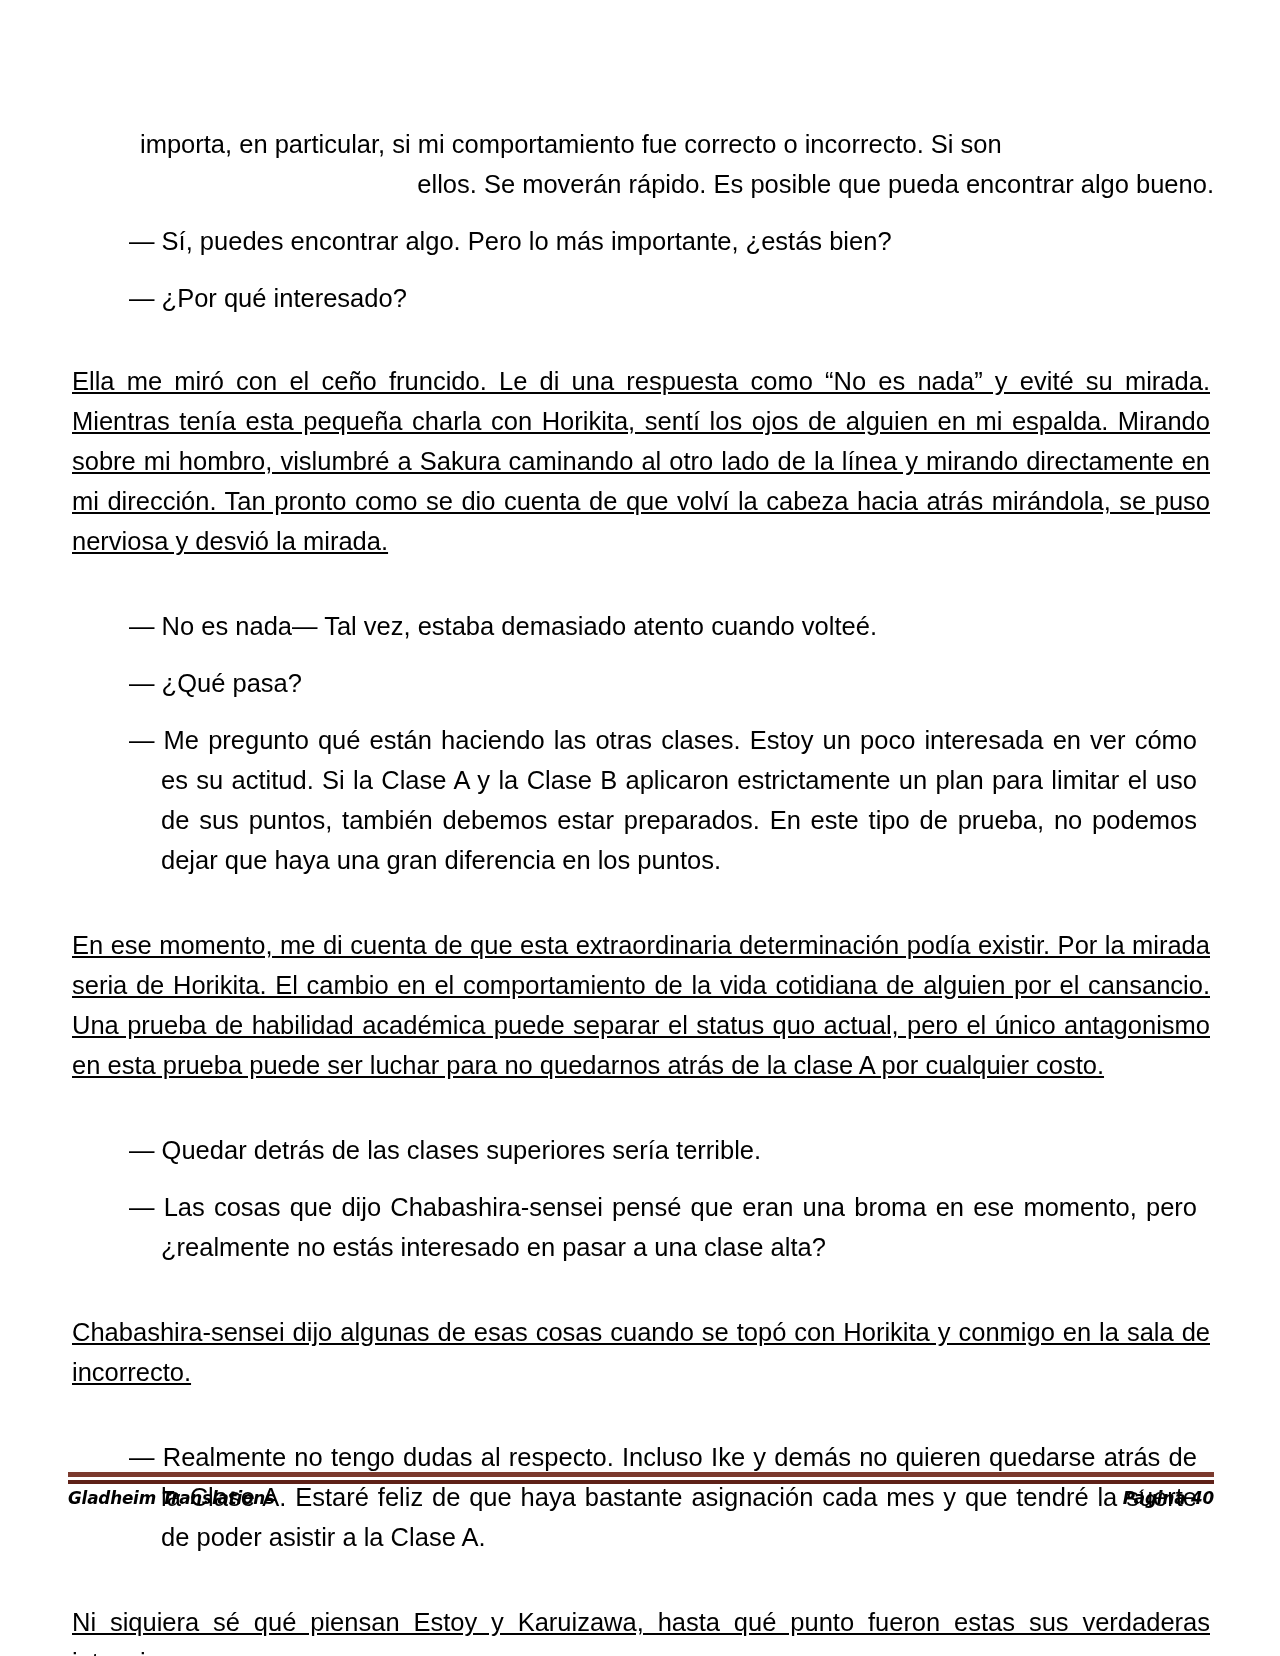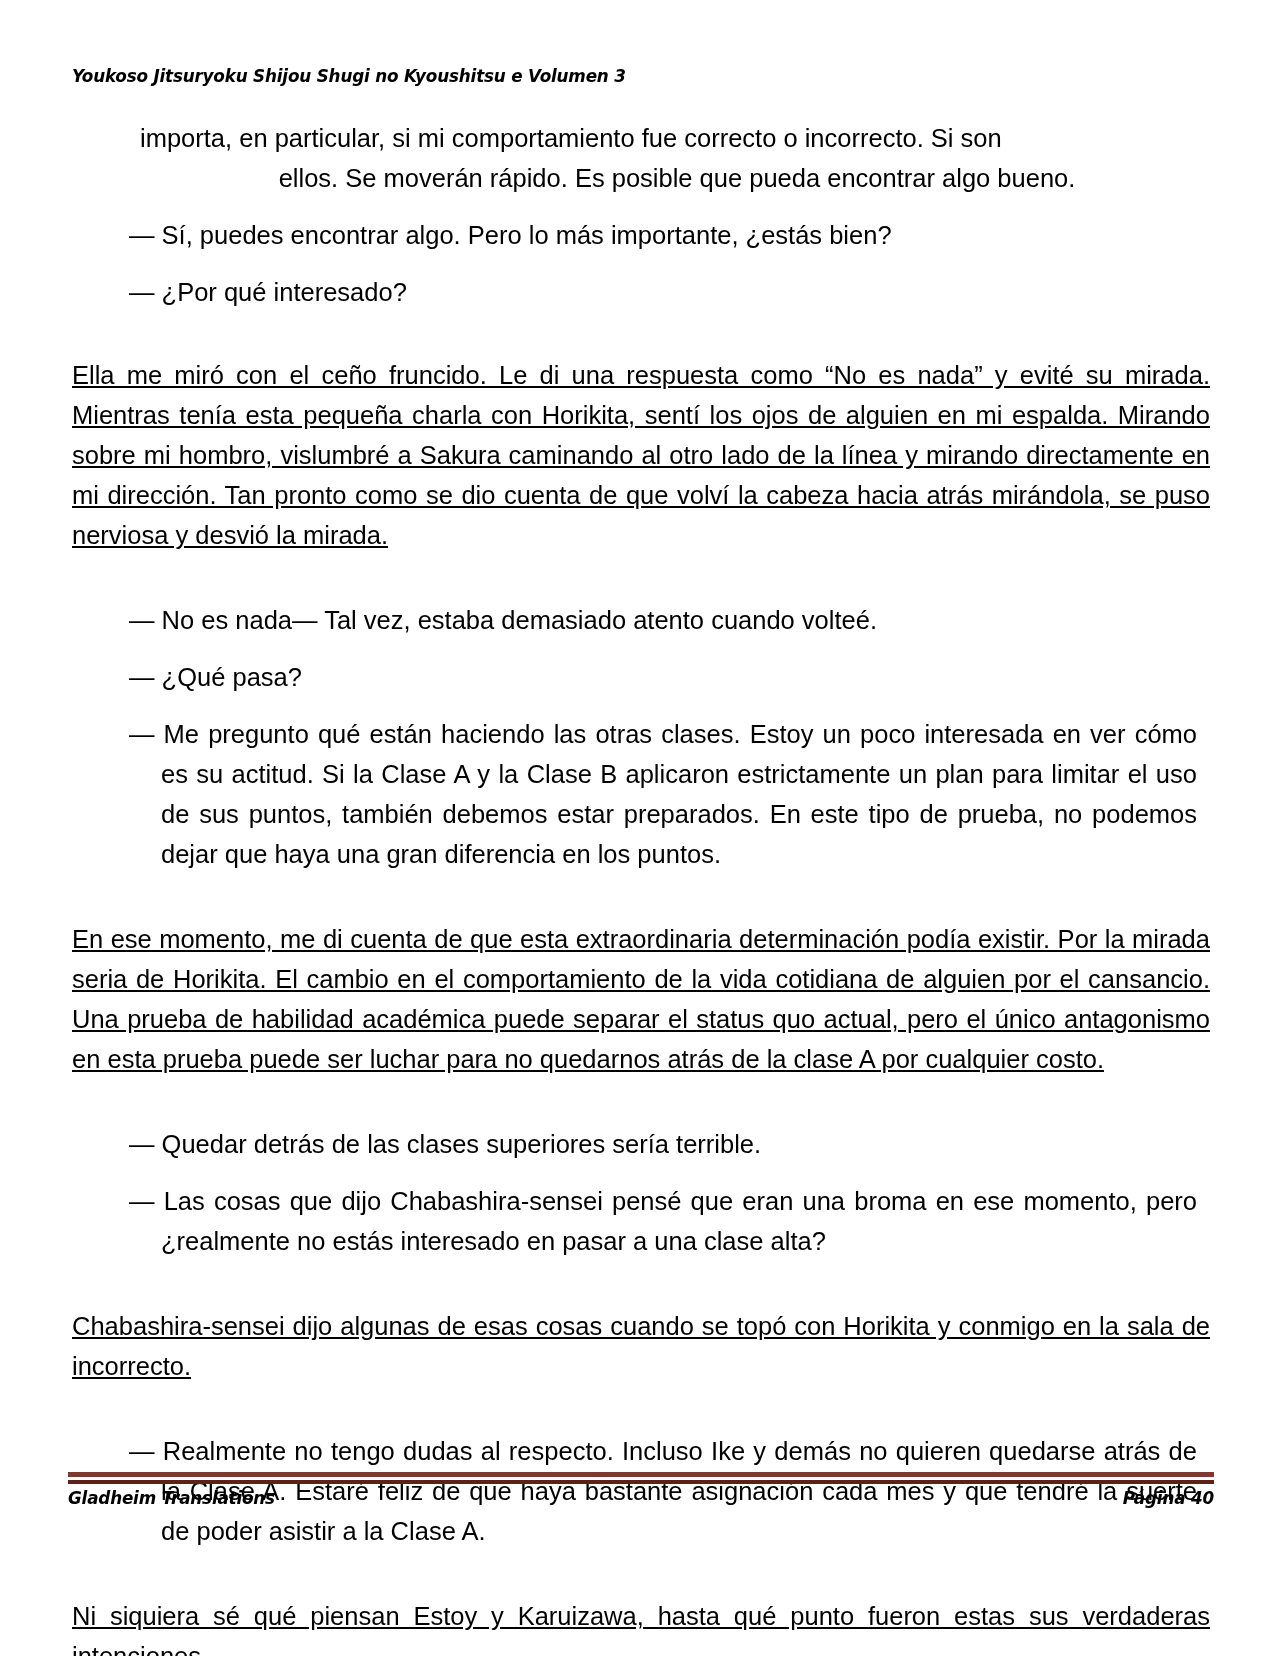--- a/index.html
+++ b/index.html
@@ -83,21 +83,21 @@
   
   .cont {
     padding-left: 72px;
   }
   .cont p {
     margin: 0;
     font-size: 25.5px;
     line-height: 40px;
     text-align: justify;
   }
-  .cont p.noj { text-align: center; }
+  .cont p.noj { text-align: right; }
 
   
   .footer {
     position: absolute;
     left: 68px;
     bottom: 148px;
     width: 1146px;
   }
   .footer-rule-top {
     height: 5px;
@@ -132,28 +132,25 @@
   }
   .footer-text.right {
     transform-origin: right center;
   }
 </style>
 </head>
 <body>
 
 <div class="page">
 
-  <div class="header">
-    <div class="header-title">Youkoso Jitsuryoku Shijou Shugi no Kyoushitsu e Volumen 3</div>
-  </div>
 
   <div class="content">
 
     <div class="cont">
-      <p class="noj" style="text-align: justify;">importa, en particular, si mi comportamiento fue correcto o incorrecto. Si son</p>
+      <p class="noj" style="text-align: justify; margin-top: 6px;">importa, en particular, si mi comportamiento fue correcto o incorrecto. Si son</p>
       <p class="noj">ellos. Se moverán rápido. Es posible que pueda encontrar algo bueno.</p>
     </div>
 
     <div class="dialogue">
       <p class="lastline-left">— Sí, puedes encontrar algo. Pero lo más importante, ¿estás bien?</p>
       <p class="lastline-left">— ¿Por qué interesado?</p>
     </div>
 
     <div class="gap-md"></div>
 

